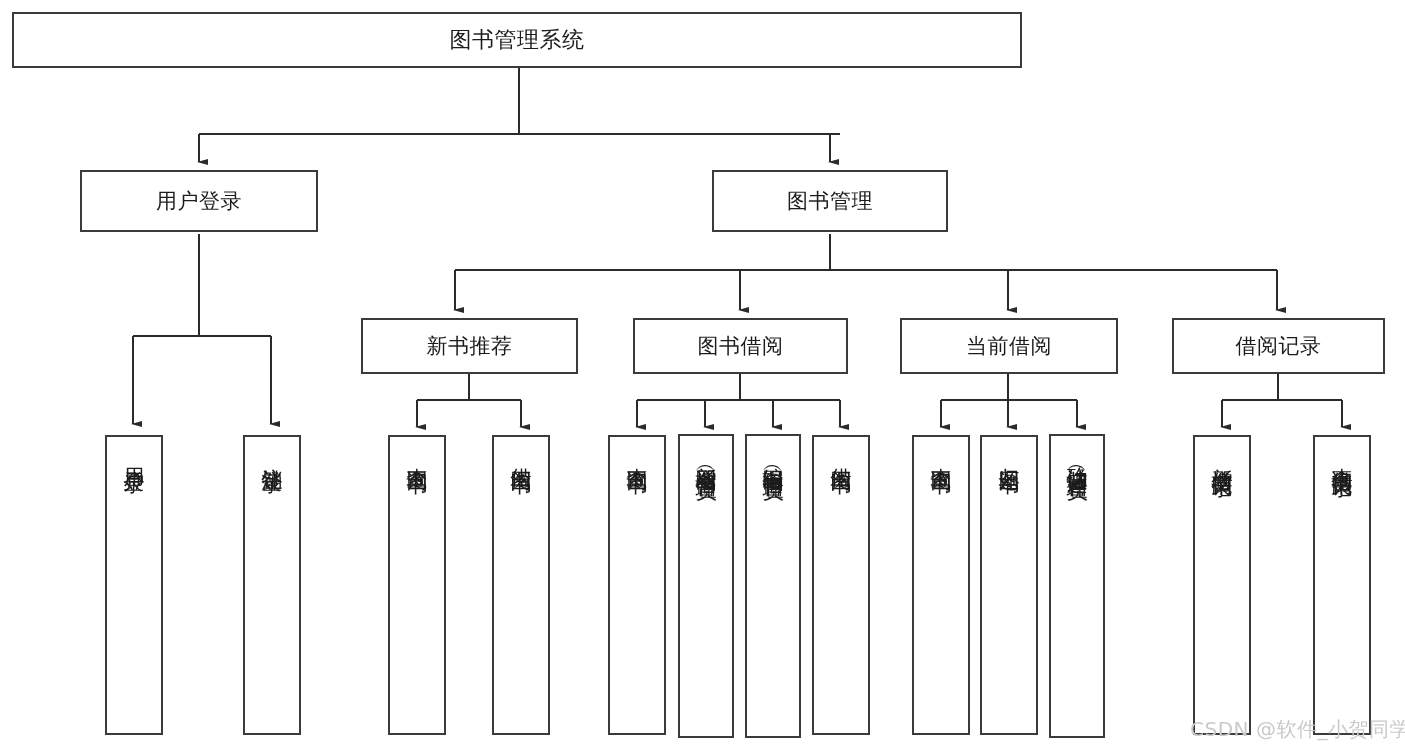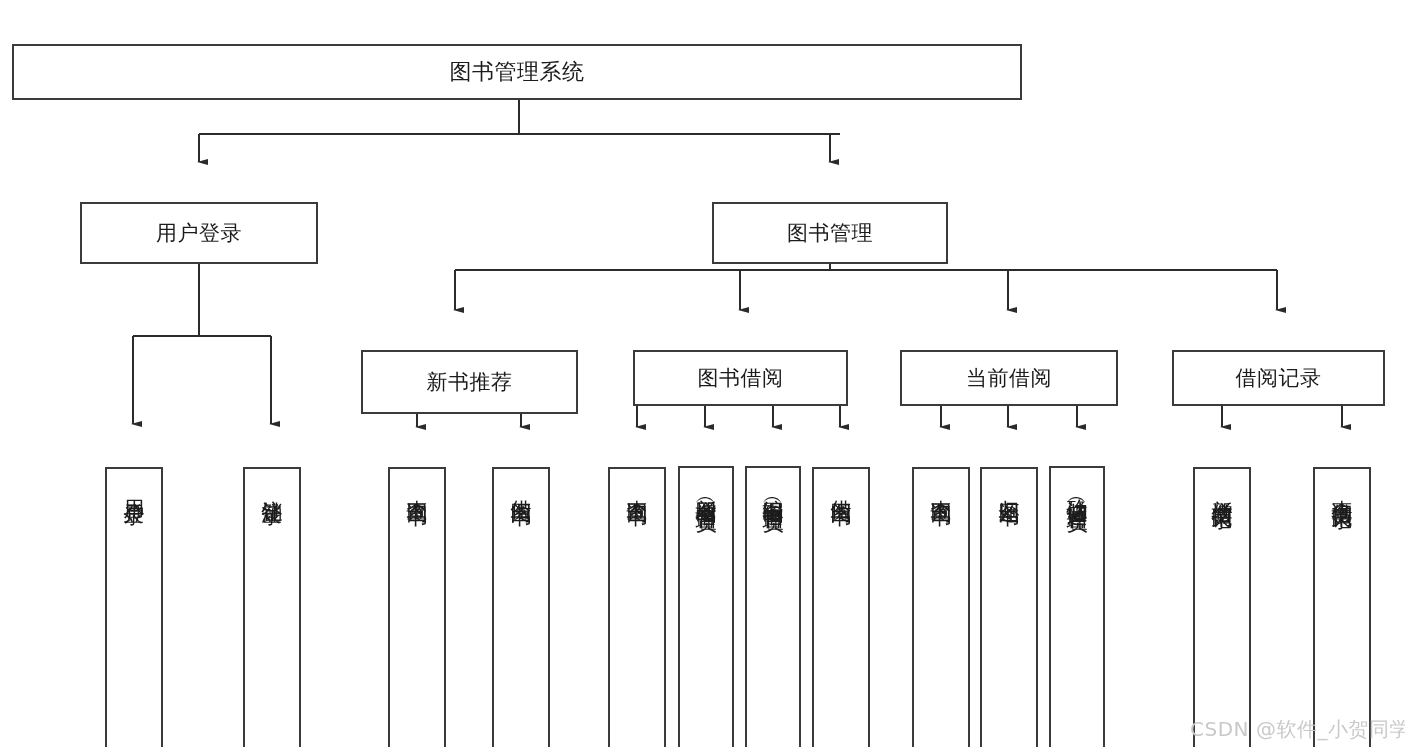--- a/index.html
+++ b/index.html
@@ -27,21 +27,20 @@
   }
   .node {
     position: absolute;
     box-sizing: border-box;
     background: #ffffff;
     border: 2px solid #3b3b3b;
     display: flex;
     align-items: center;
     justify-content: center;
     color: #1c1c1c;
-    margin-top: 32px;
   }
   .node .lbl {
     display: block;
     text-align: center;
     line-height: 1.18;
   }
   
   .node.h .lbl {
     font-size: 21px;
     letter-spacing: 0.5px;
@@ -131,21 +130,21 @@
   </div>
 
   <div class="node h" style="left:80px; top:170px; width:238px; height:62px;">
     <span class="lbl">用户登录</span>
   </div>
 
   <div class="node h" style="left:712px; top:170px; width:236px; height:62px;">
     <span class="lbl">图书管理</span>
   </div>
 
-  <div class="node h" style="left:361px; top:318px; width:217px; height:64px;">
+  <div class="node h" style="left:361px; top:318px; width:217px; height:56px;">
     <span class="lbl">新书推荐</span>
   </div>
 
   <div class="node h" style="left:633px; top:318px; width:215px; height:56px;justify-content:center;">
     <span class="lbl">图书借阅</span>
   </div>
 
   <div class="node h" style="left:900px; top:318px; width:218px; height:56px;align-items:center;">
     <span class="lbl">当前借阅</span>
   </div>

